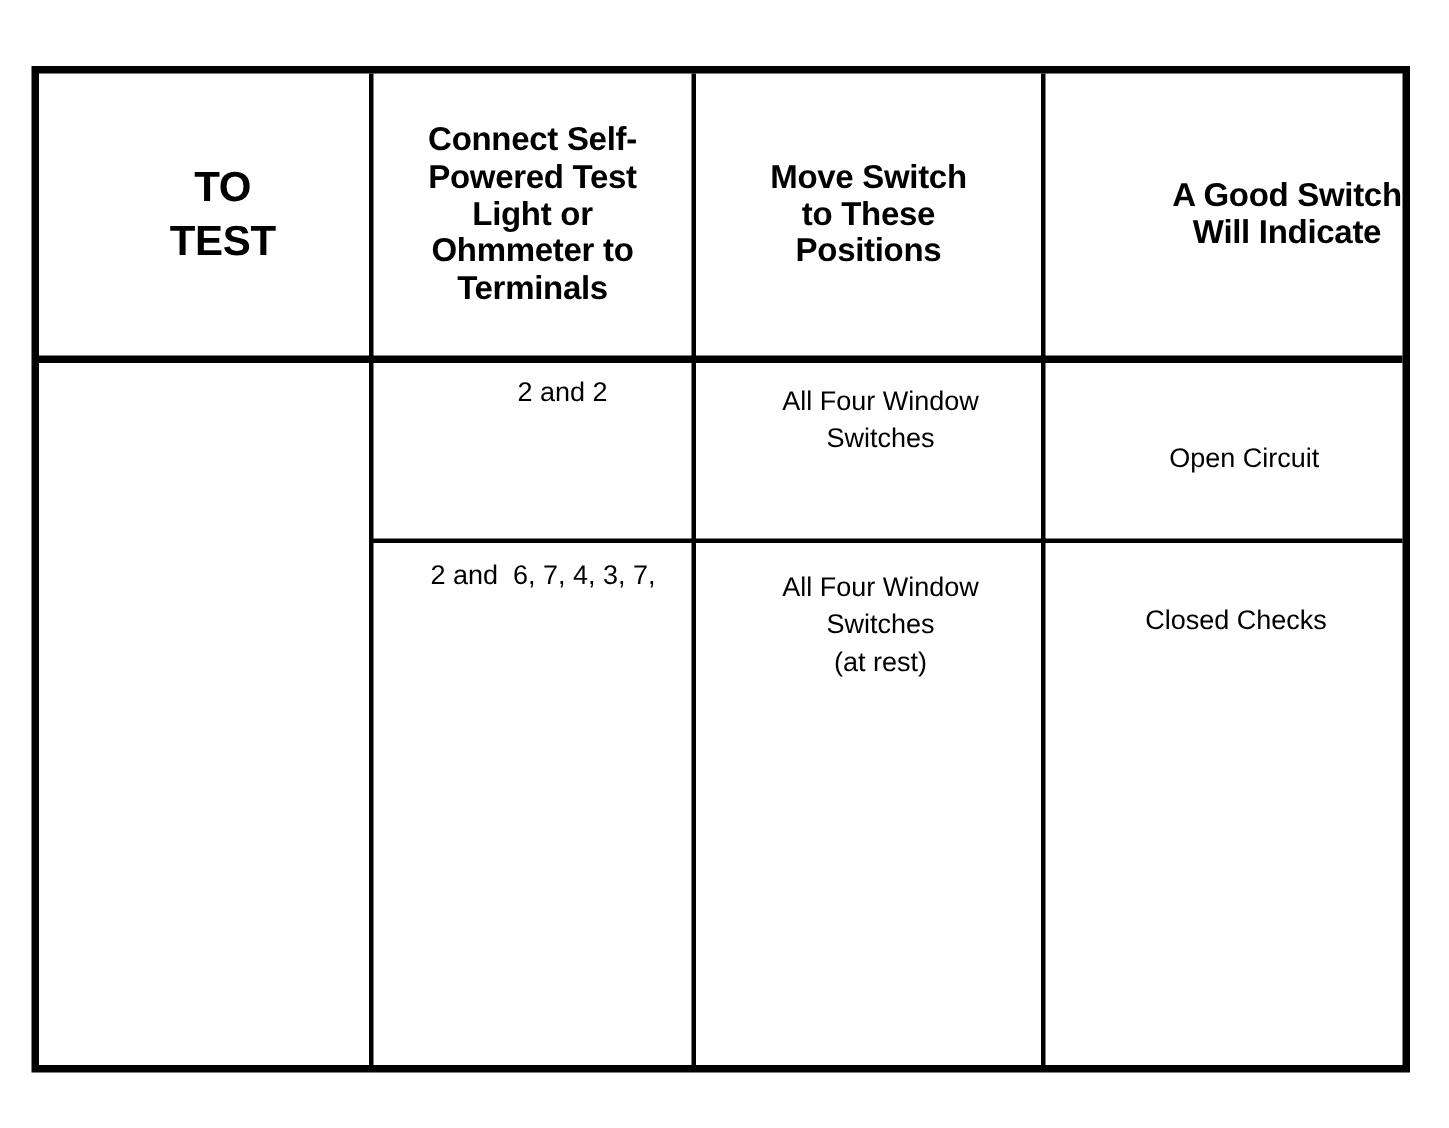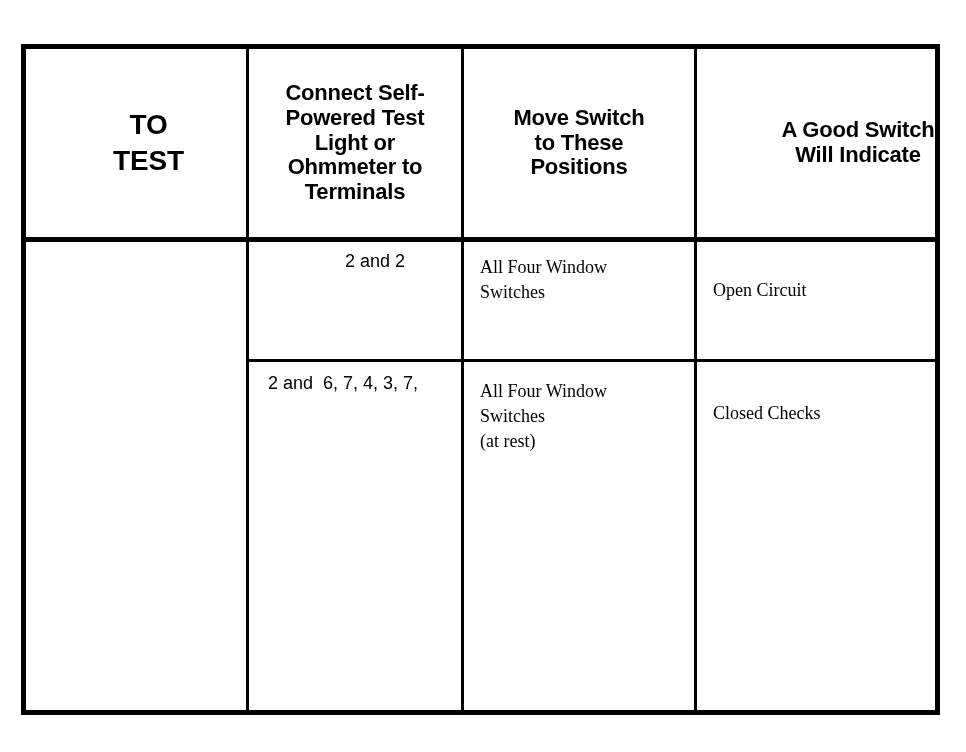--- a/index.html
+++ b/index.html
@@ -116,29 +116,29 @@
   .cell {
     position: absolute;
     box-sizing: border-box;
     font-weight: normal;
     font-size: 18px;
     line-height: 1.38;
   }
   .cell span { display: block; white-space: pre; }
 
   .cell-center { text-align: center; }
-  .cell-left   { text-align: left; font-family: Liberation Serif, serif; }
+  .cell-left   { text-align: center; }
 
   
   .r1c2 { left: 223px; top: 200px; width: 252px; padding: 0 6px; }
   .r1c3 { left: 438px; top: 206px; width: 230px; padding: 0 0 0 16px; }
-  .r1c4 { left: 671px; top: 229px; width: 261px; padding: 0 12px 0 16px; }
-
-  
-  .r2c2 { left: 211px; top: 322px; width: 212px; padding: 0 4px; }
+  .r1c4 { left: 671px; top: 244px; width: 261px; padding: 0 12px 0 16px; }
+
+  
+  .r2c2 { left: 230px; top: 322px; width: 212px; padding: 0 4px; }
   .r2c3 { left: 438px; top: 330px; width: 230px; padding: 0 0 0 16px; }
   .r2c4 { left: 671px; top: 352px; width: 238px; padding: 0 0 0 16px; }
 </style>
 </head>
 <body>
 
 <div id="page">
 
   <div class="table-wrap">
     <div class="table-inner">

